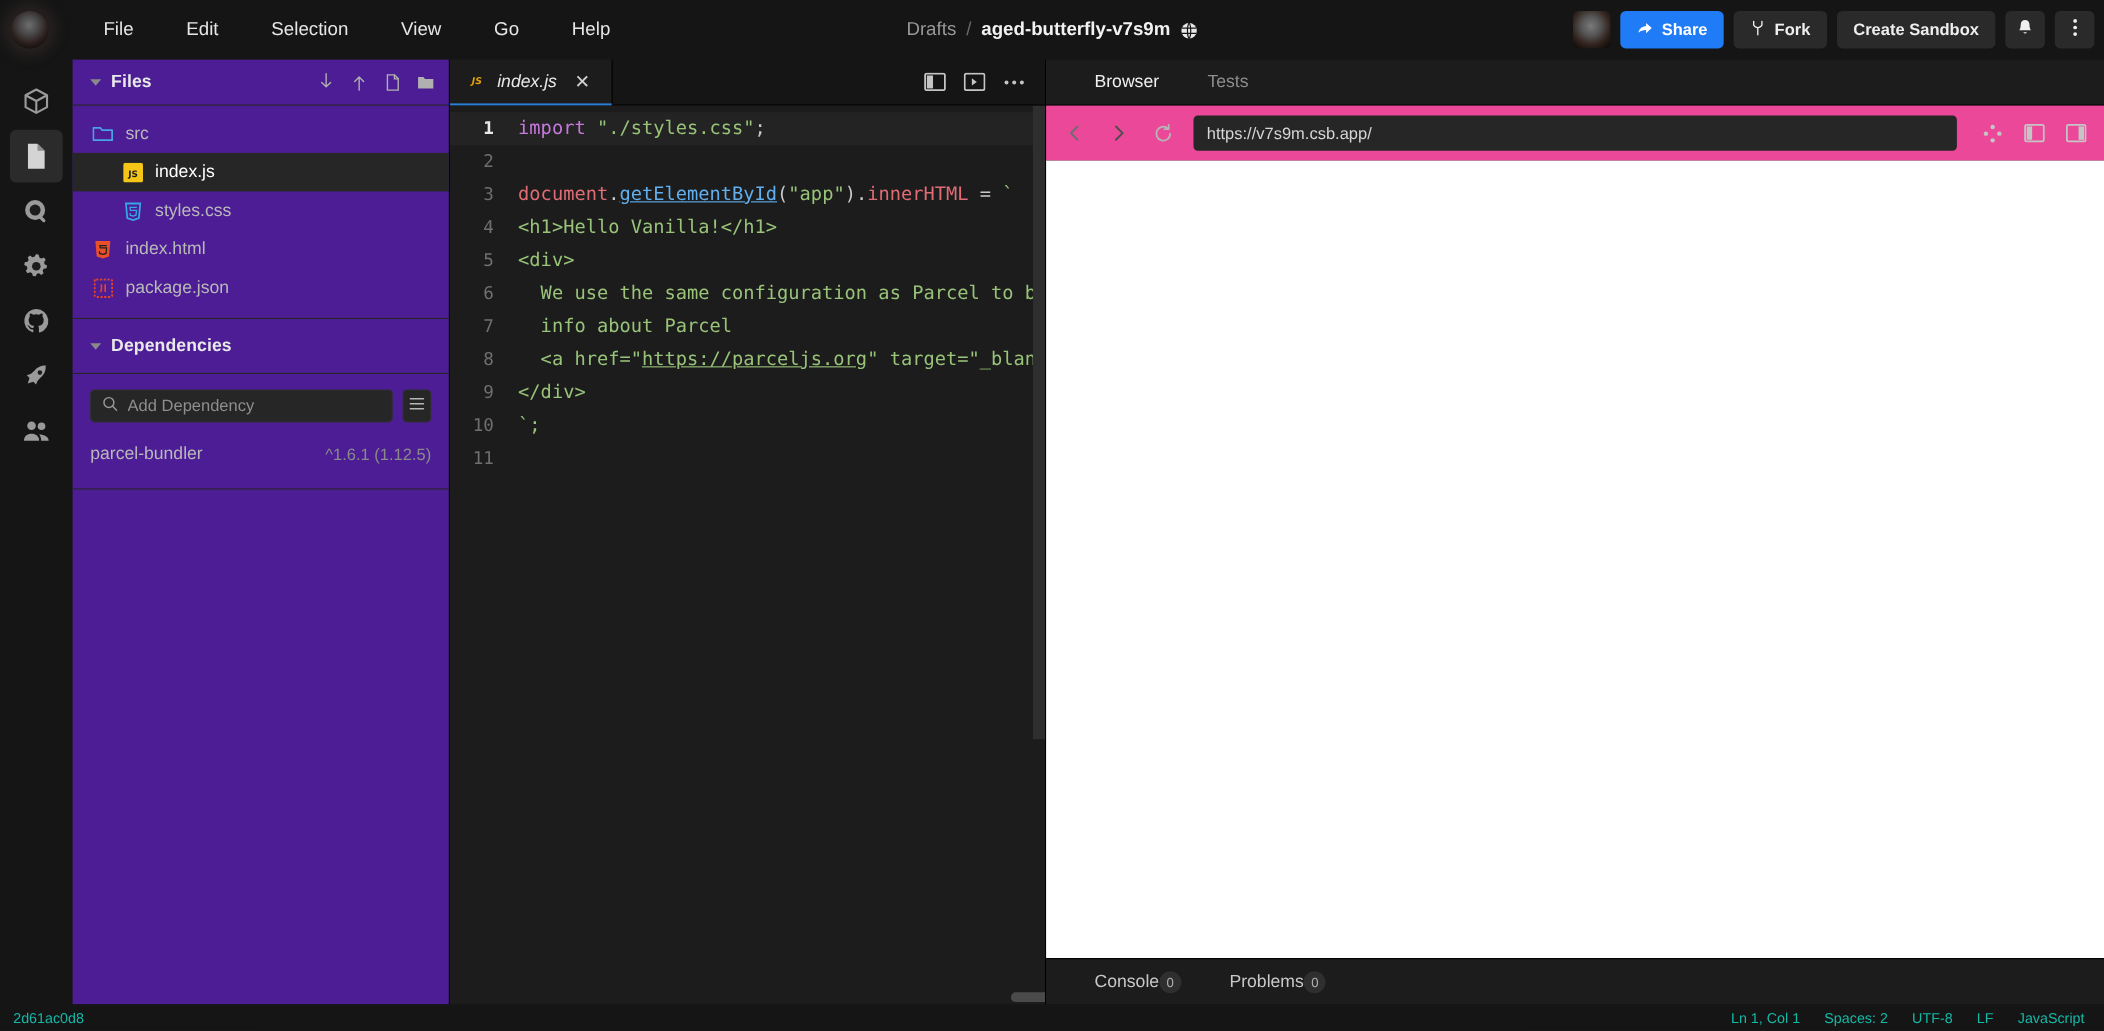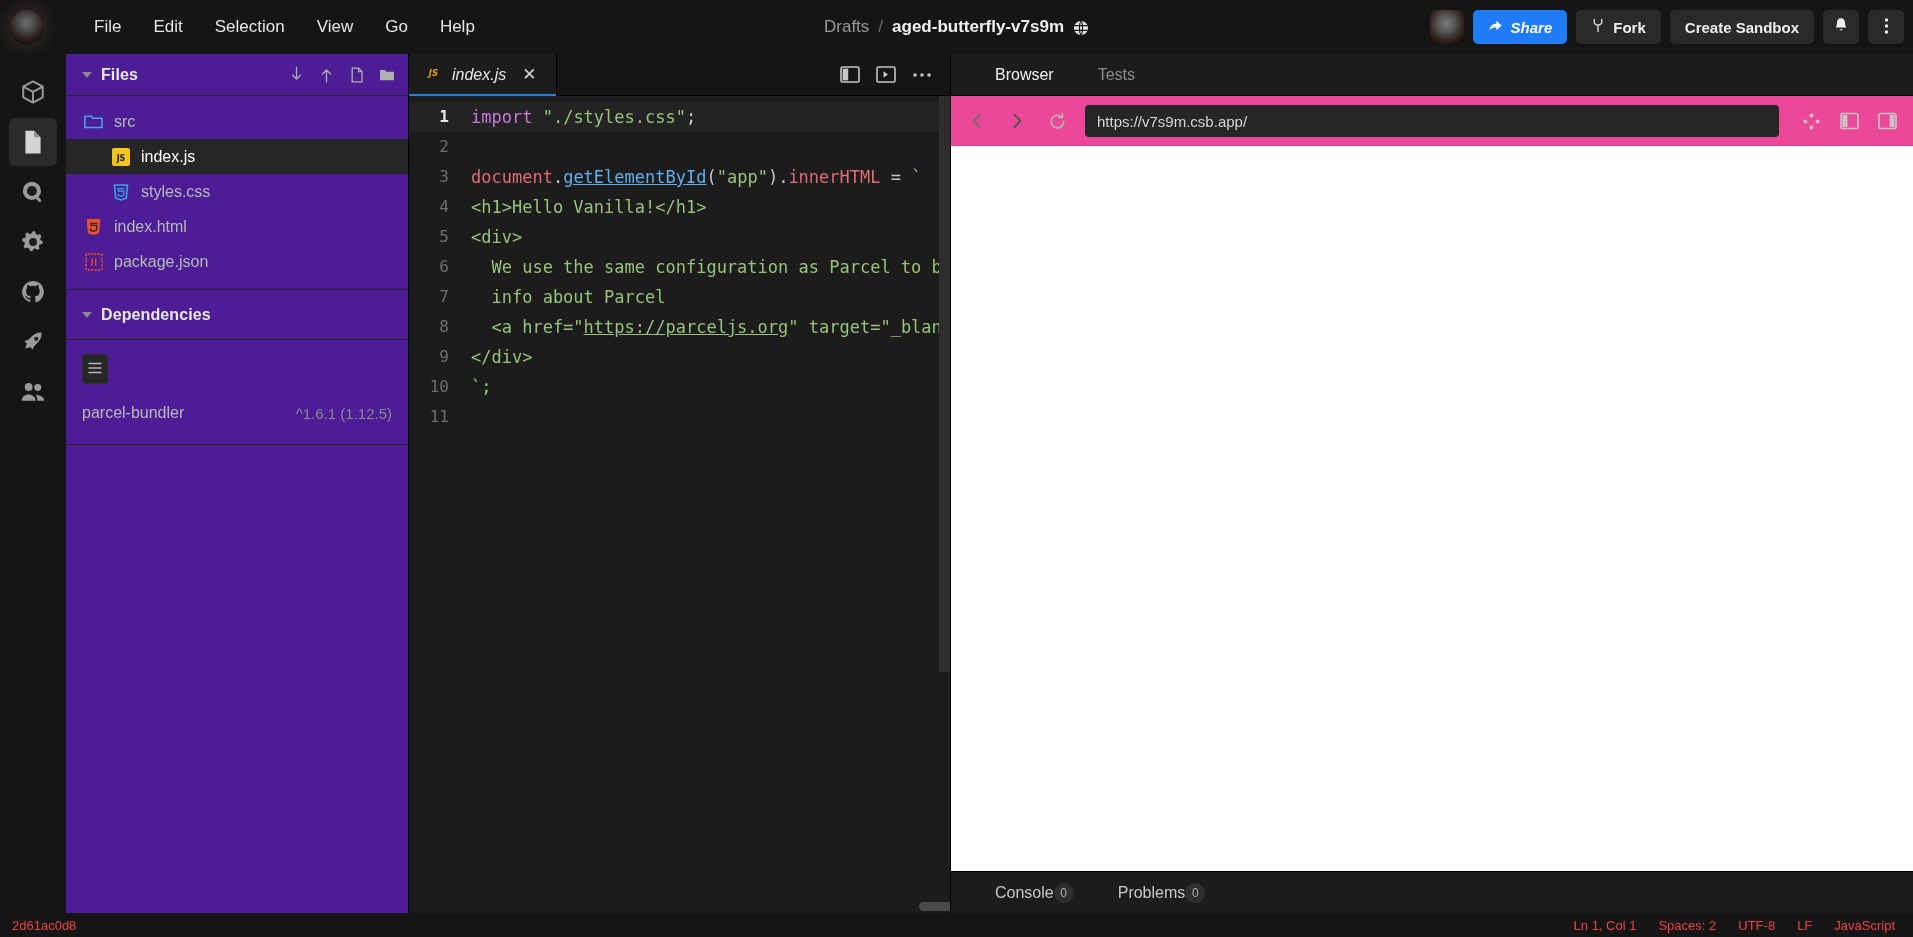--- a/index.html
+++ b/index.html
@@ -17,21 +17,21 @@
     position:relative; flex:0 0 54px;
   }
   .logo{
     width:54px; height:54px; display:flex; align-items:center; justify-content:center;
   }
   .logo-inner{
     width:34px;height:34px;border-radius:50%;
     background:radial-gradient(circle at 48% 38%, #6e6e6e 0%, #4a4a4a 30%, #2e2220 58%, #140d0c 80%, #0d0a0a 100%);
     box-shadow:0 0 14px 6px rgba(120,90,80,.22);
   }
-  .menu{ display:flex; align-items:center; gap:0; margin-left:24px; }
+  .menu{ display:flex; align-items:center; gap:16px; margin-left:24px; }
   .menu-item{
     color:#e6e6e6; font-size:17px; padding:6px 16px; cursor:default; white-space:nowrap;
   }
 
   .center-title{
     position:absolute; left:0; right:0; top:0; height:54px;
     display:flex; align-items:center; justify-content:center; gap:9px;
     pointer-events:none; font-size:17px;
   }
   .center-title > *{ pointer-events:auto; }
@@ -45,21 +45,21 @@
   }
   .avatar{
     width:34px;height:34px;border-radius:5px;
     background:radial-gradient(circle at 48% 40%, #7a7a7a 0%, #565656 32%, #33251f 62%, #17100e 85%, #0e0a09 100%);
   }
   .btn{
     display:flex; align-items:center; gap:8px; height:34px; padding:0 15px;
     border-radius:5px; font-size:15px; color:#efefef; background:#2a2a2a; border:none;
     font-family:inherit; font-weight:600; cursor:pointer; white-space:nowrap;
   }
-  .btn.primary{ background:#1f7bf6; color:#fff;font-style:italic; }
+  .btn.primary{ background:#1f7bf6; color:#fff; }
   .btn.icon-only{ padding:0; width:36px; justify-content:center; }
 
   
   .body{ flex:1; display:flex; min-height:0; }
 
   
   .rail{
     width:66px; background:#151515; display:flex; flex-direction:column;
     align-items:center; padding-top:14px; gap:2px; flex:0 0 66px;
   }
@@ -196,21 +196,21 @@
   .ftab{ display:flex; align-items:center; padding:0 22px; height:42px; cursor:pointer;
          font-size:16px; color:#c9c9c9; }
   .badge{
     min-width:20px; height:20px; padding:0 6px; border-radius:10px; background:#2f2f2f; color:#b0b0b0;
     font-size:12px; display:flex; align-items:center; justify-content:center;
   }
 
   
   .statusbar{
     height:24px; flex:0 0 24px; background:#151515; display:flex; align-items:center;
-    font-size:13px; color:#ef4444; padding:0 12px;
+    font-size:13px; color:#14b8a6; padding:0 12px;
   }
   .sb-left{ display:flex; align-items:center; gap:18px; }
   .sb-right{ margin-left:auto; display:flex; align-items:center; gap:22px; padding-right:6px; }
   .sb-item{ cursor:pointer; white-space:nowrap; }
 </style>
 </head>
 <body>
 
 <div id="app">
 
@@ -403,20 +403,29 @@
           <span>package.json</span>
         </div>
       </div>
 
       <div class="dep-head">
         <span class="caret"></span>
         <span class="panel-title">Dependencies</span>
       </div>
 
       <div class="dep-search-wrap">
+        <div class="dep-search">
+          <span>
+            <svg width="14" height="14" viewBox="0 0 14 14">
+                <circle cx="6" cy="6" r="4.5" fill="none" stroke="#9a9a9a" stroke-width="1.3"></circle>
+                <path d="M9.4 9.4 13 13" stroke="#9a9a9a" stroke-width="1.3" stroke-linecap="round"></path>
+              </svg>
+          </span>
+          <input type="text" placeholder="Add Dependency" style="">
+        </div>
         <div class="dep-menu-btn">
           <span>
             <svg width="14" height="12" viewBox="0 0 14 12">
                 <path d="M1 1.5h12M1 6h12M1 10.5h12" stroke="#b6b6b6" stroke-width="1.4" stroke-linecap="round"></path>
               </svg>
           </span>
         </div>
       </div>
 
       <div class="dep-row">

